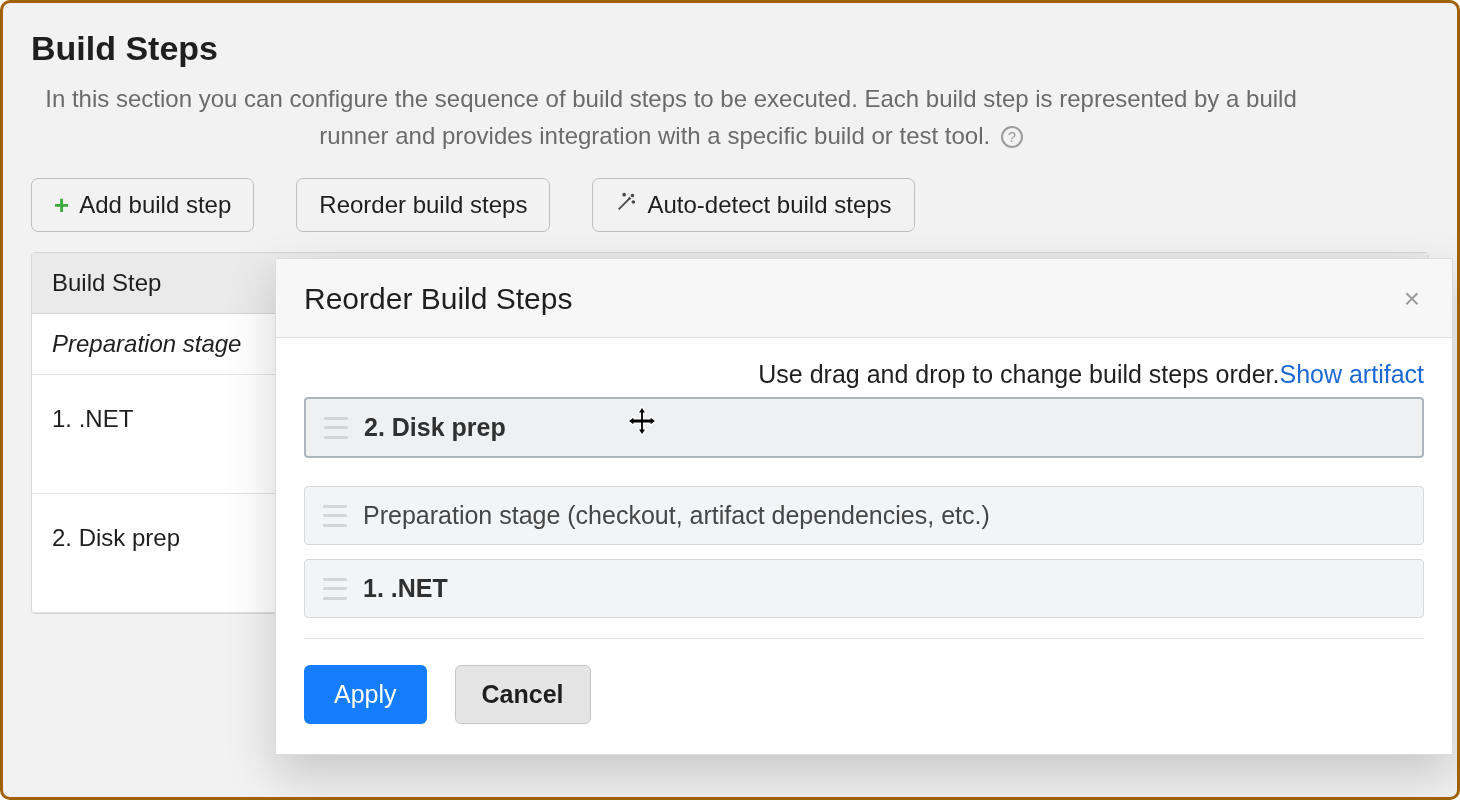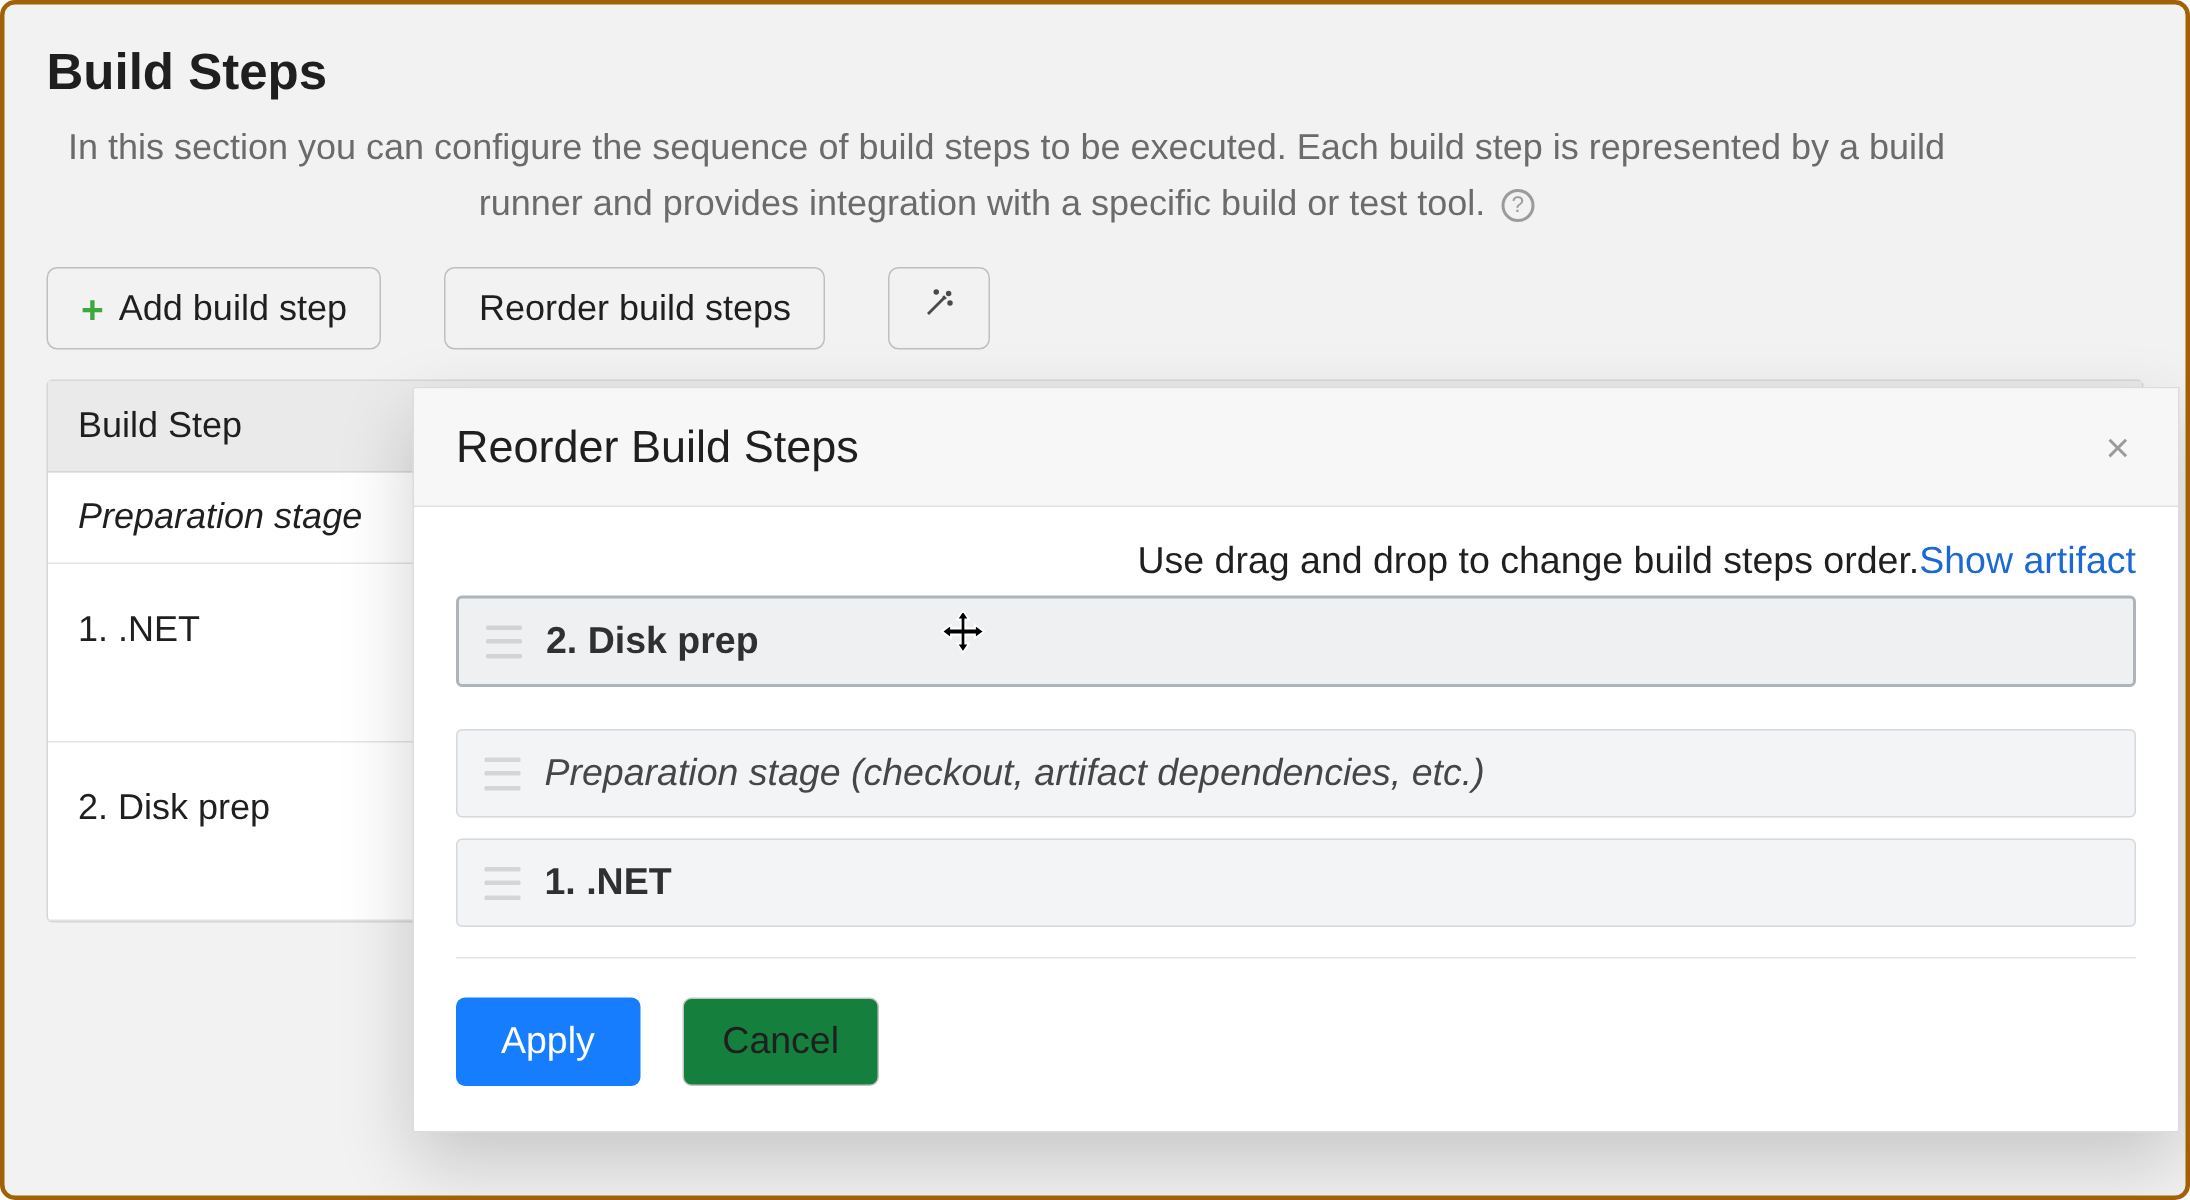--- a/index.html
+++ b/index.html
@@ -154,21 +154,21 @@
     font-size: 25px;
     margin-bottom: 14px;
   }
   .drag-item.dragging {
     border: 2px solid #aeb4bb;
     background: #eef0f2;
     position: relative;
     margin-bottom: 28px;
   }
   .drag-item .label-bold { font-weight: 700; color: #303030; }
-  .drag-item .label-italic { font-style: italic; color: #464646; }
+  .drag-item .label-italic { color: #464646; }
   .grip {
     display: inline-flex;
     width: 24px; height: 22px;
     flex-direction: column;
     justify-content: space-between;
     opacity: 0.5;
   }
   .grip span {
     display: block;
     height: 3px;
@@ -195,27 +195,28 @@
     background: #0a84ff;
     background: #167dff;
     border: none;
     color: #fff;
     font-size: 25px;
     padding: 4px 30px;
     border-radius: 6px;
     cursor: pointer;
   }
   .btn-secondary {
-    background: #15803d;
+    background: #e5e5e5;
     border: 1.5px solid #c5c5c5;
     color: #1f1f1f;
     font-size: 25px;
     padding: 14px 26px;
     border-radius: 6px;
     cursor: pointer;
+    font-weight: bold;
   }
 </style>
 </head>
 <body>
 
 <div class="outer">
 
   <h1 class="page-title">Build Steps</h1>
 
   <p class="page-desc">
@@ -234,20 +235,21 @@
     <button class="btn">
       <span class="wand-icon">
         <svg viewBox="0 0 24 24" fill="none" stroke="#4a4a4a" stroke-width="2">
           <path d="M4 20 L16 8"></path>
           <path d="M15 7 L17 9"></path>
           <circle cx="19" cy="5" r="1" fill="#4a4a4a"></circle>
           <circle cx="20" cy="12" r="1" fill="#4a4a4a"></circle>
           <circle cx="10" cy="4" r="1" fill="#4a4a4a"></circle>
         </svg>
       </span>
+      <span>Auto-detect build steps</span>
     </button>
   </div>
 
   <div class="table">
     <div class="th">Build Step</div>
     <div class="tr italic">Preparation stage</div>
     <div class="tr tall">1. .NET</div>
     <div class="tr tall">2. Disk prep</div>
   </div>
 

